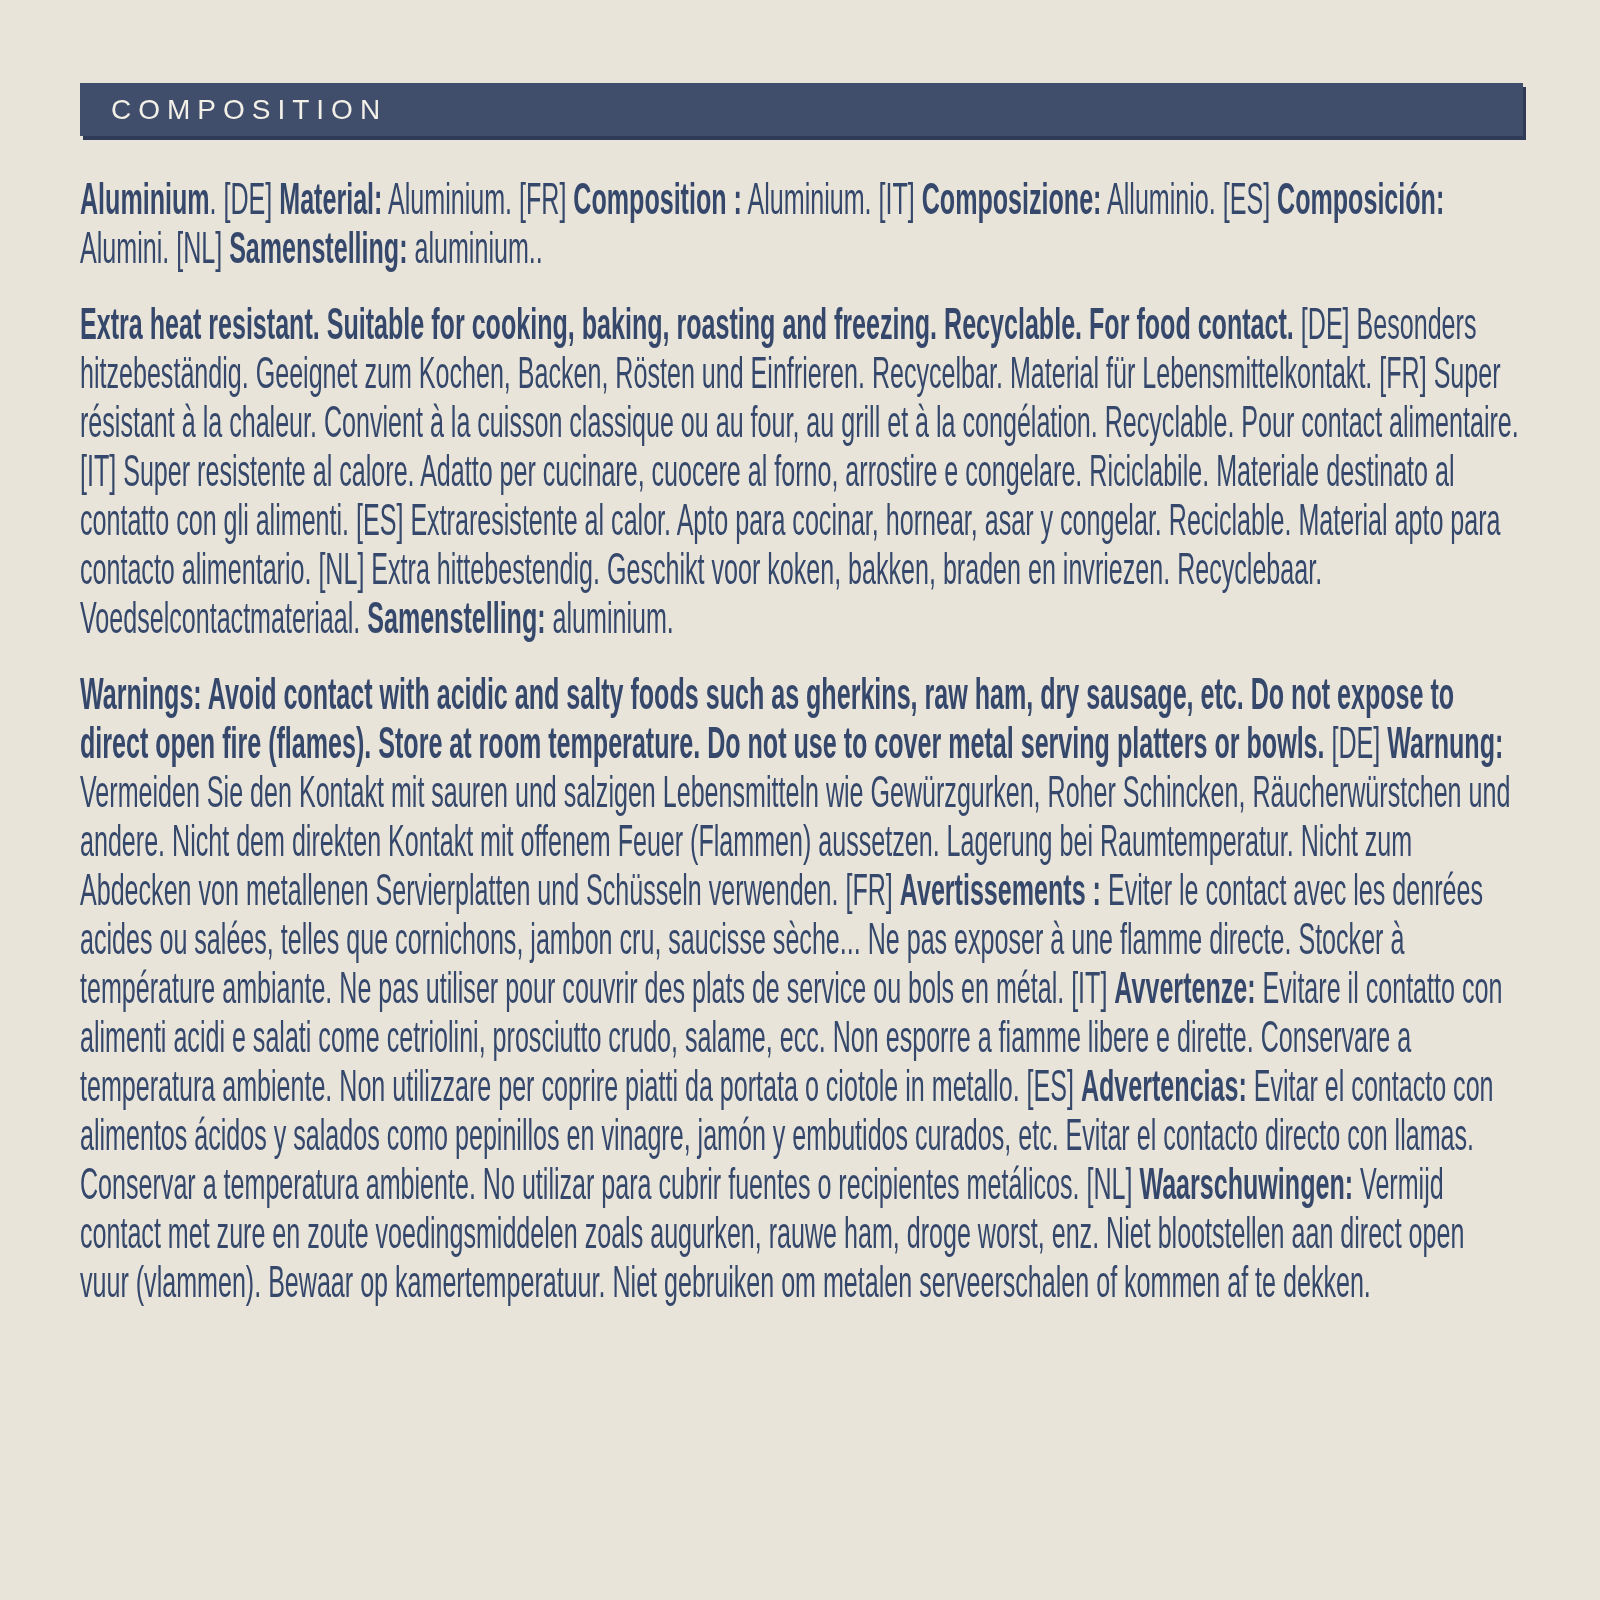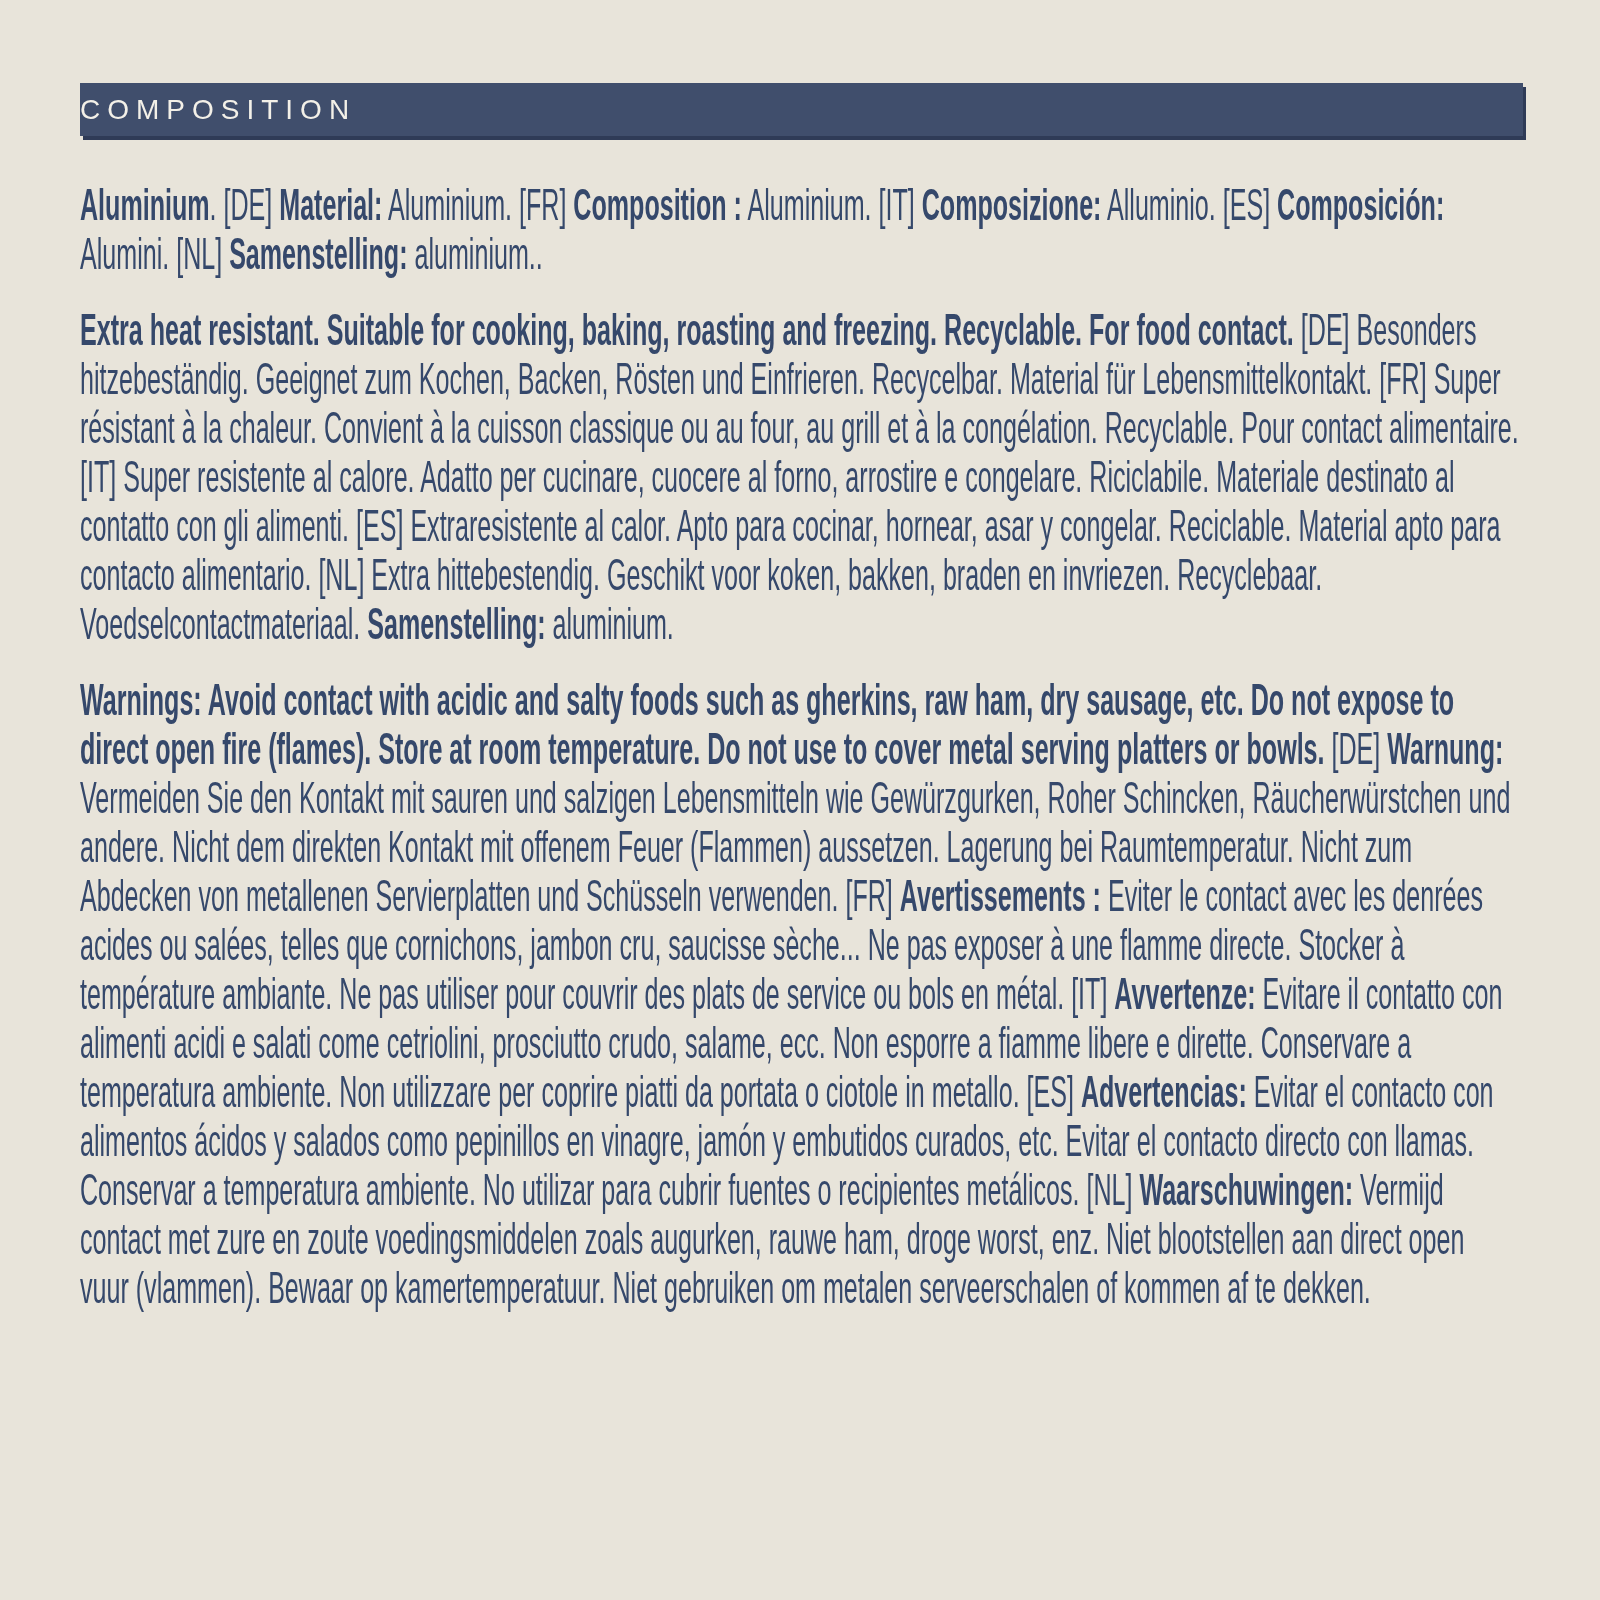--- a/index.html
+++ b/index.html
@@ -18,25 +18,26 @@
     background: var(--bar, #404e6c);
     box-shadow: 3px 4px 0 var(--bar-shadow, #2f3b57);
     display: flex;
     align-items: center;
   }
   .header-title {
     font-size: 28px;
     font-weight: 400;
     letter-spacing: 7px;
     color: var(--bar-text, #f3f0e8);
+    padding-left: 31px;
     white-space: nowrap;
   }
   .content {
     position: absolute;
-    left: 80px; top: 180px;
+    left: 80px; top: 174px;
     width: 1440px;
   }
   
   .scale-wrap {
     width: 2526px;
     transform: scaleX(0.57);
     transform-origin: top left;
   }
   .paragraph {
     font-size: 44px;

